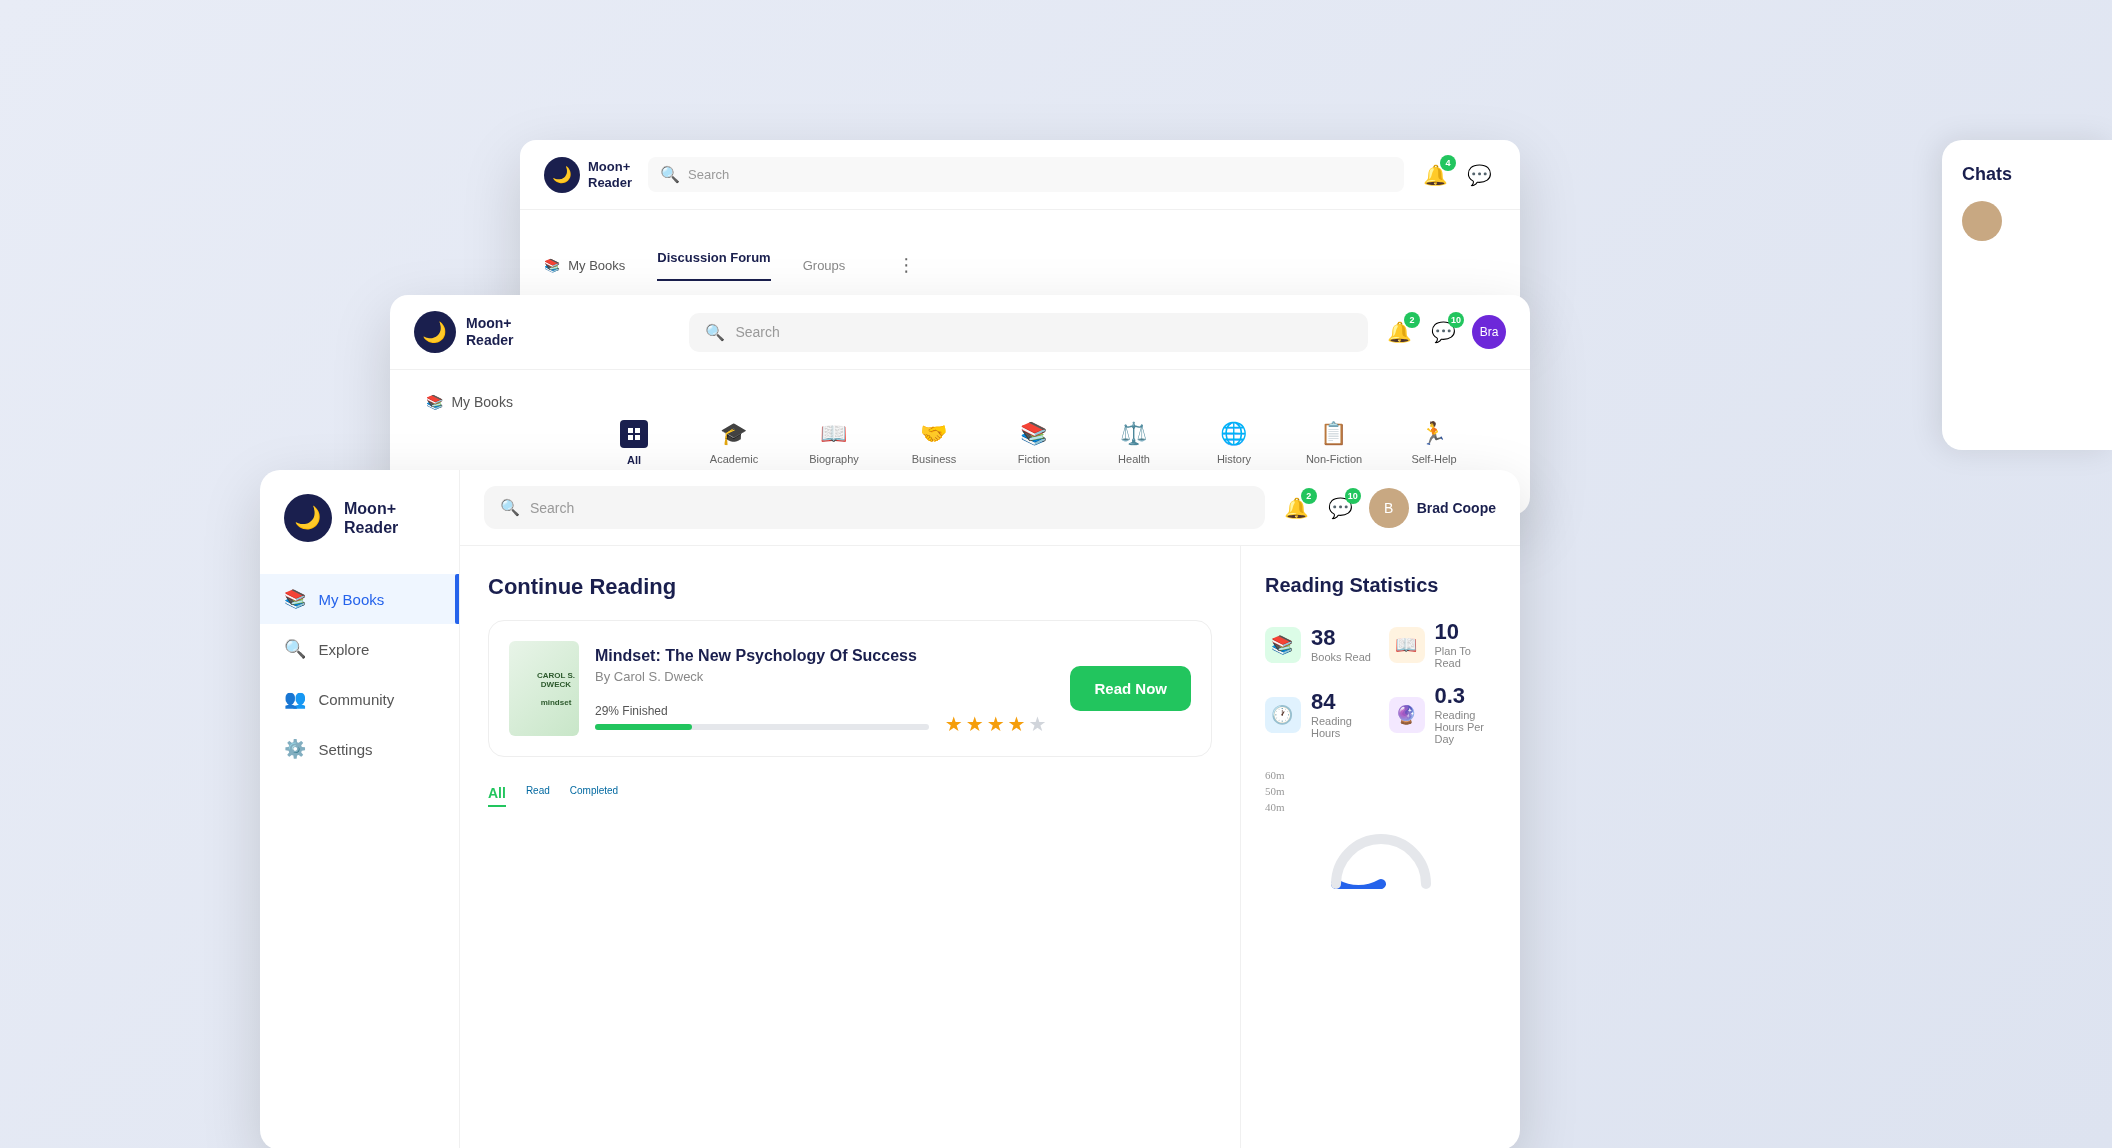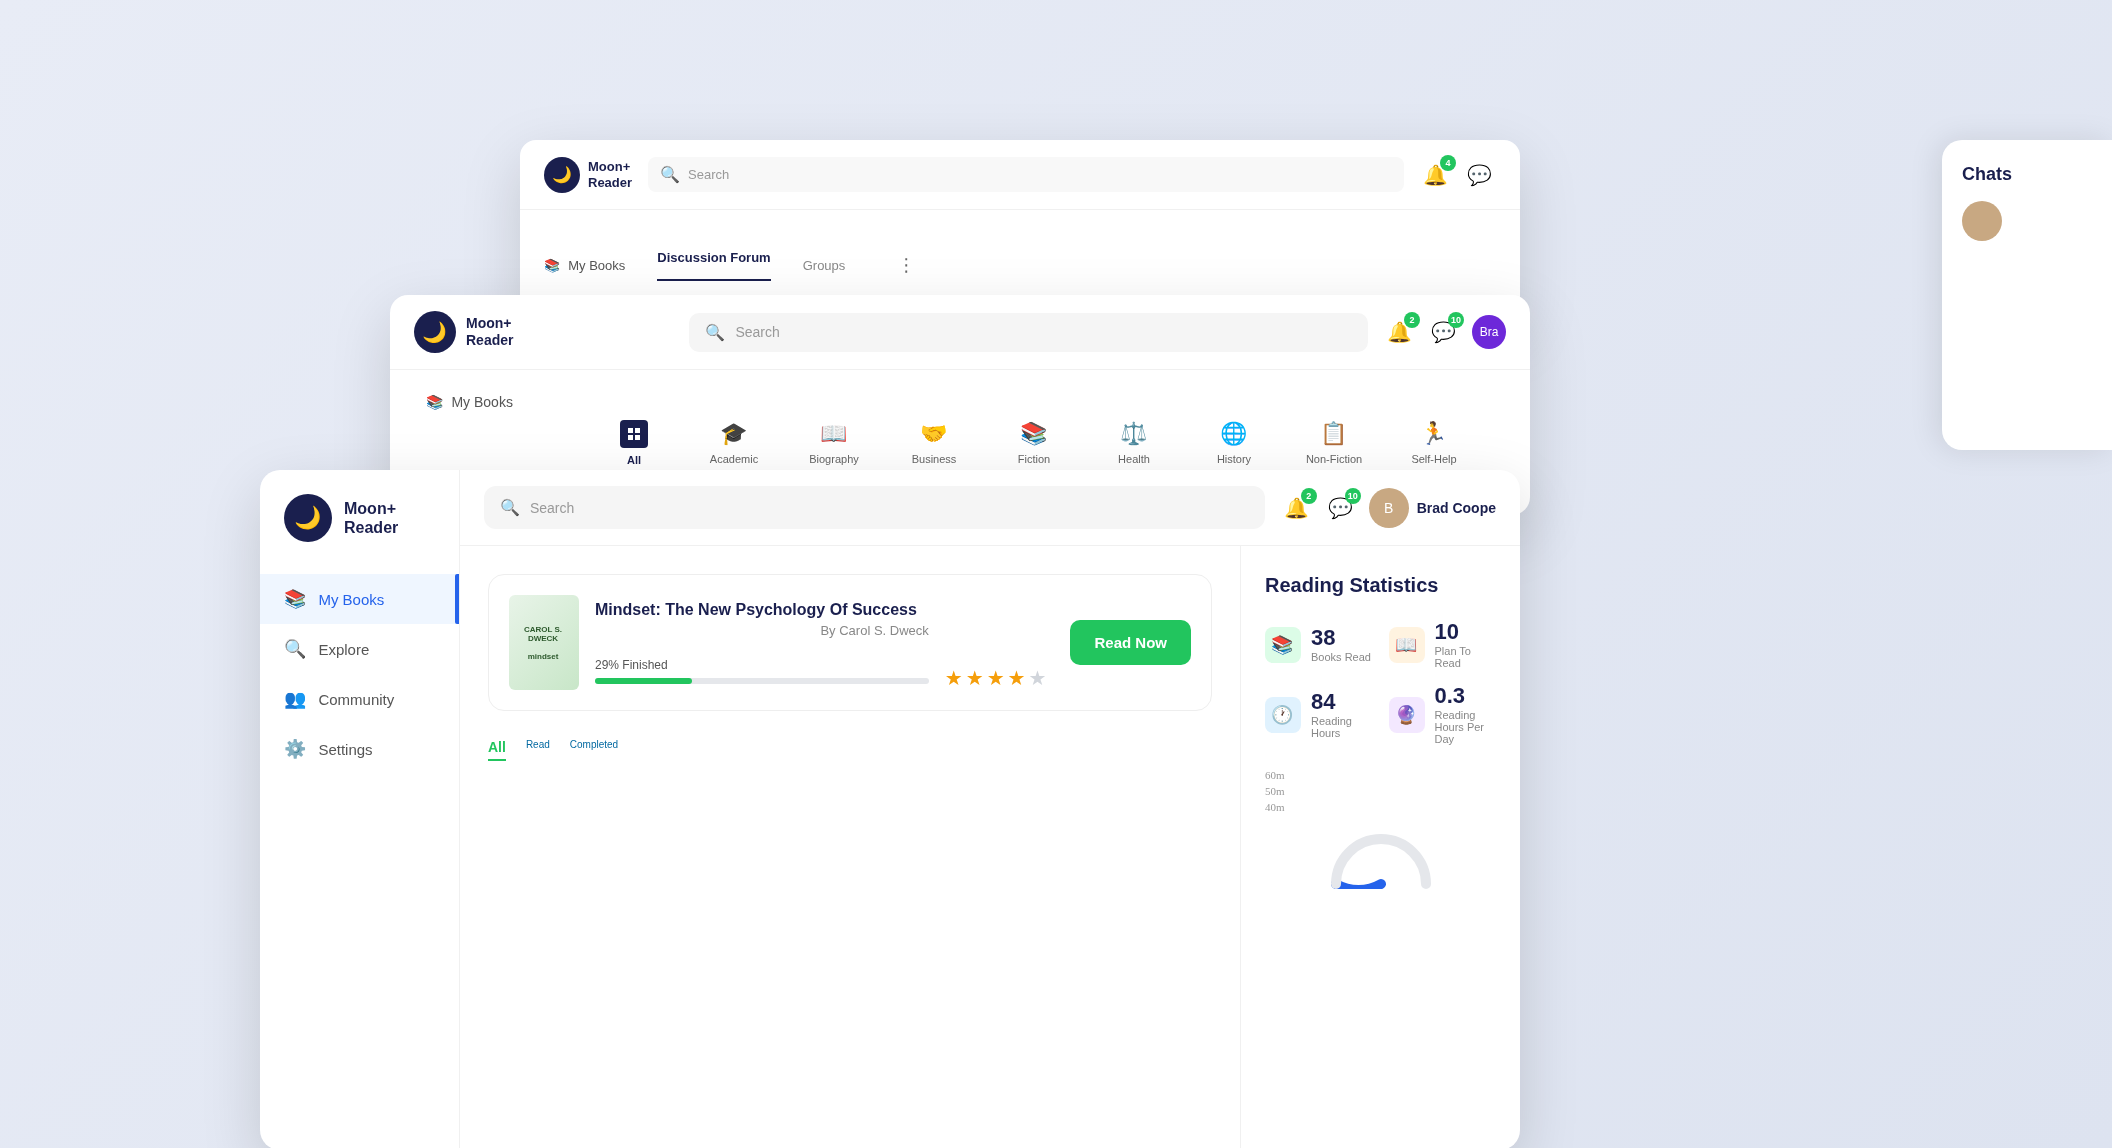--- a/index.html
+++ b/index.html
@@ -429,22 +429,21 @@
     .book-cover {
       width: 70px;
       height: 95px;
       border-radius: 6px;
       background: linear-gradient(135deg, #e8f4e8 0%, #c8e6c8 100%);
       flex-shrink: 0;
       position: relative;
       overflow: hidden;
       display: flex;
       align-items: center;
-      justify-content: flex-start;
-      padding-left: 11px;
+      justify-content: flex-end;
     }
 
     .book-cover-inner {
       font-size: 8px;
       color: #2d5a2d;
       text-align: center;
       padding: 4px;
       font-weight: 700;
     }
 
@@ -456,21 +455,20 @@
       font-size: 16px;
       font-weight: 700;
       color: #1a1f4e;
       margin-bottom: 4px;
     }
 
     .book-author {
       font-size: 13px;
       color: #888;
       margin-bottom: 20px;
-      text-align: right;
     }
 
     .progress-label {
       font-size: 12px;
       color: #555;
       margin-bottom: 6px;
     }
 
     .progress-bar-bg {
       background: #e5e7eb;
@@ -816,20 +814,21 @@
             <div class="avatar-lg" style="background:#c8a882; display:flex;align-items:center;justify-content:center;color:#fff;font-size:14px;">B</div>
             <span class="username">Brad Coope</span>
           </div>
         </div>
       </div>
 
       <div class="fw-body">
 
         <div class="fw-main">
 
+          <div class="section-title">Continue Reading</div>
 
           <div class="continue-reading-card">
             <div class="book-cover">
               <div class="book-cover-inner">
                 CAROL S.<br>DWECK<br><br>mindset<br>
               </div>
             </div>
             <div class="book-info">
               <div class="book-title">Mindset: The New Psychology Of Success</div>
               <div class="book-author">By Carol S. Dweck</div>

